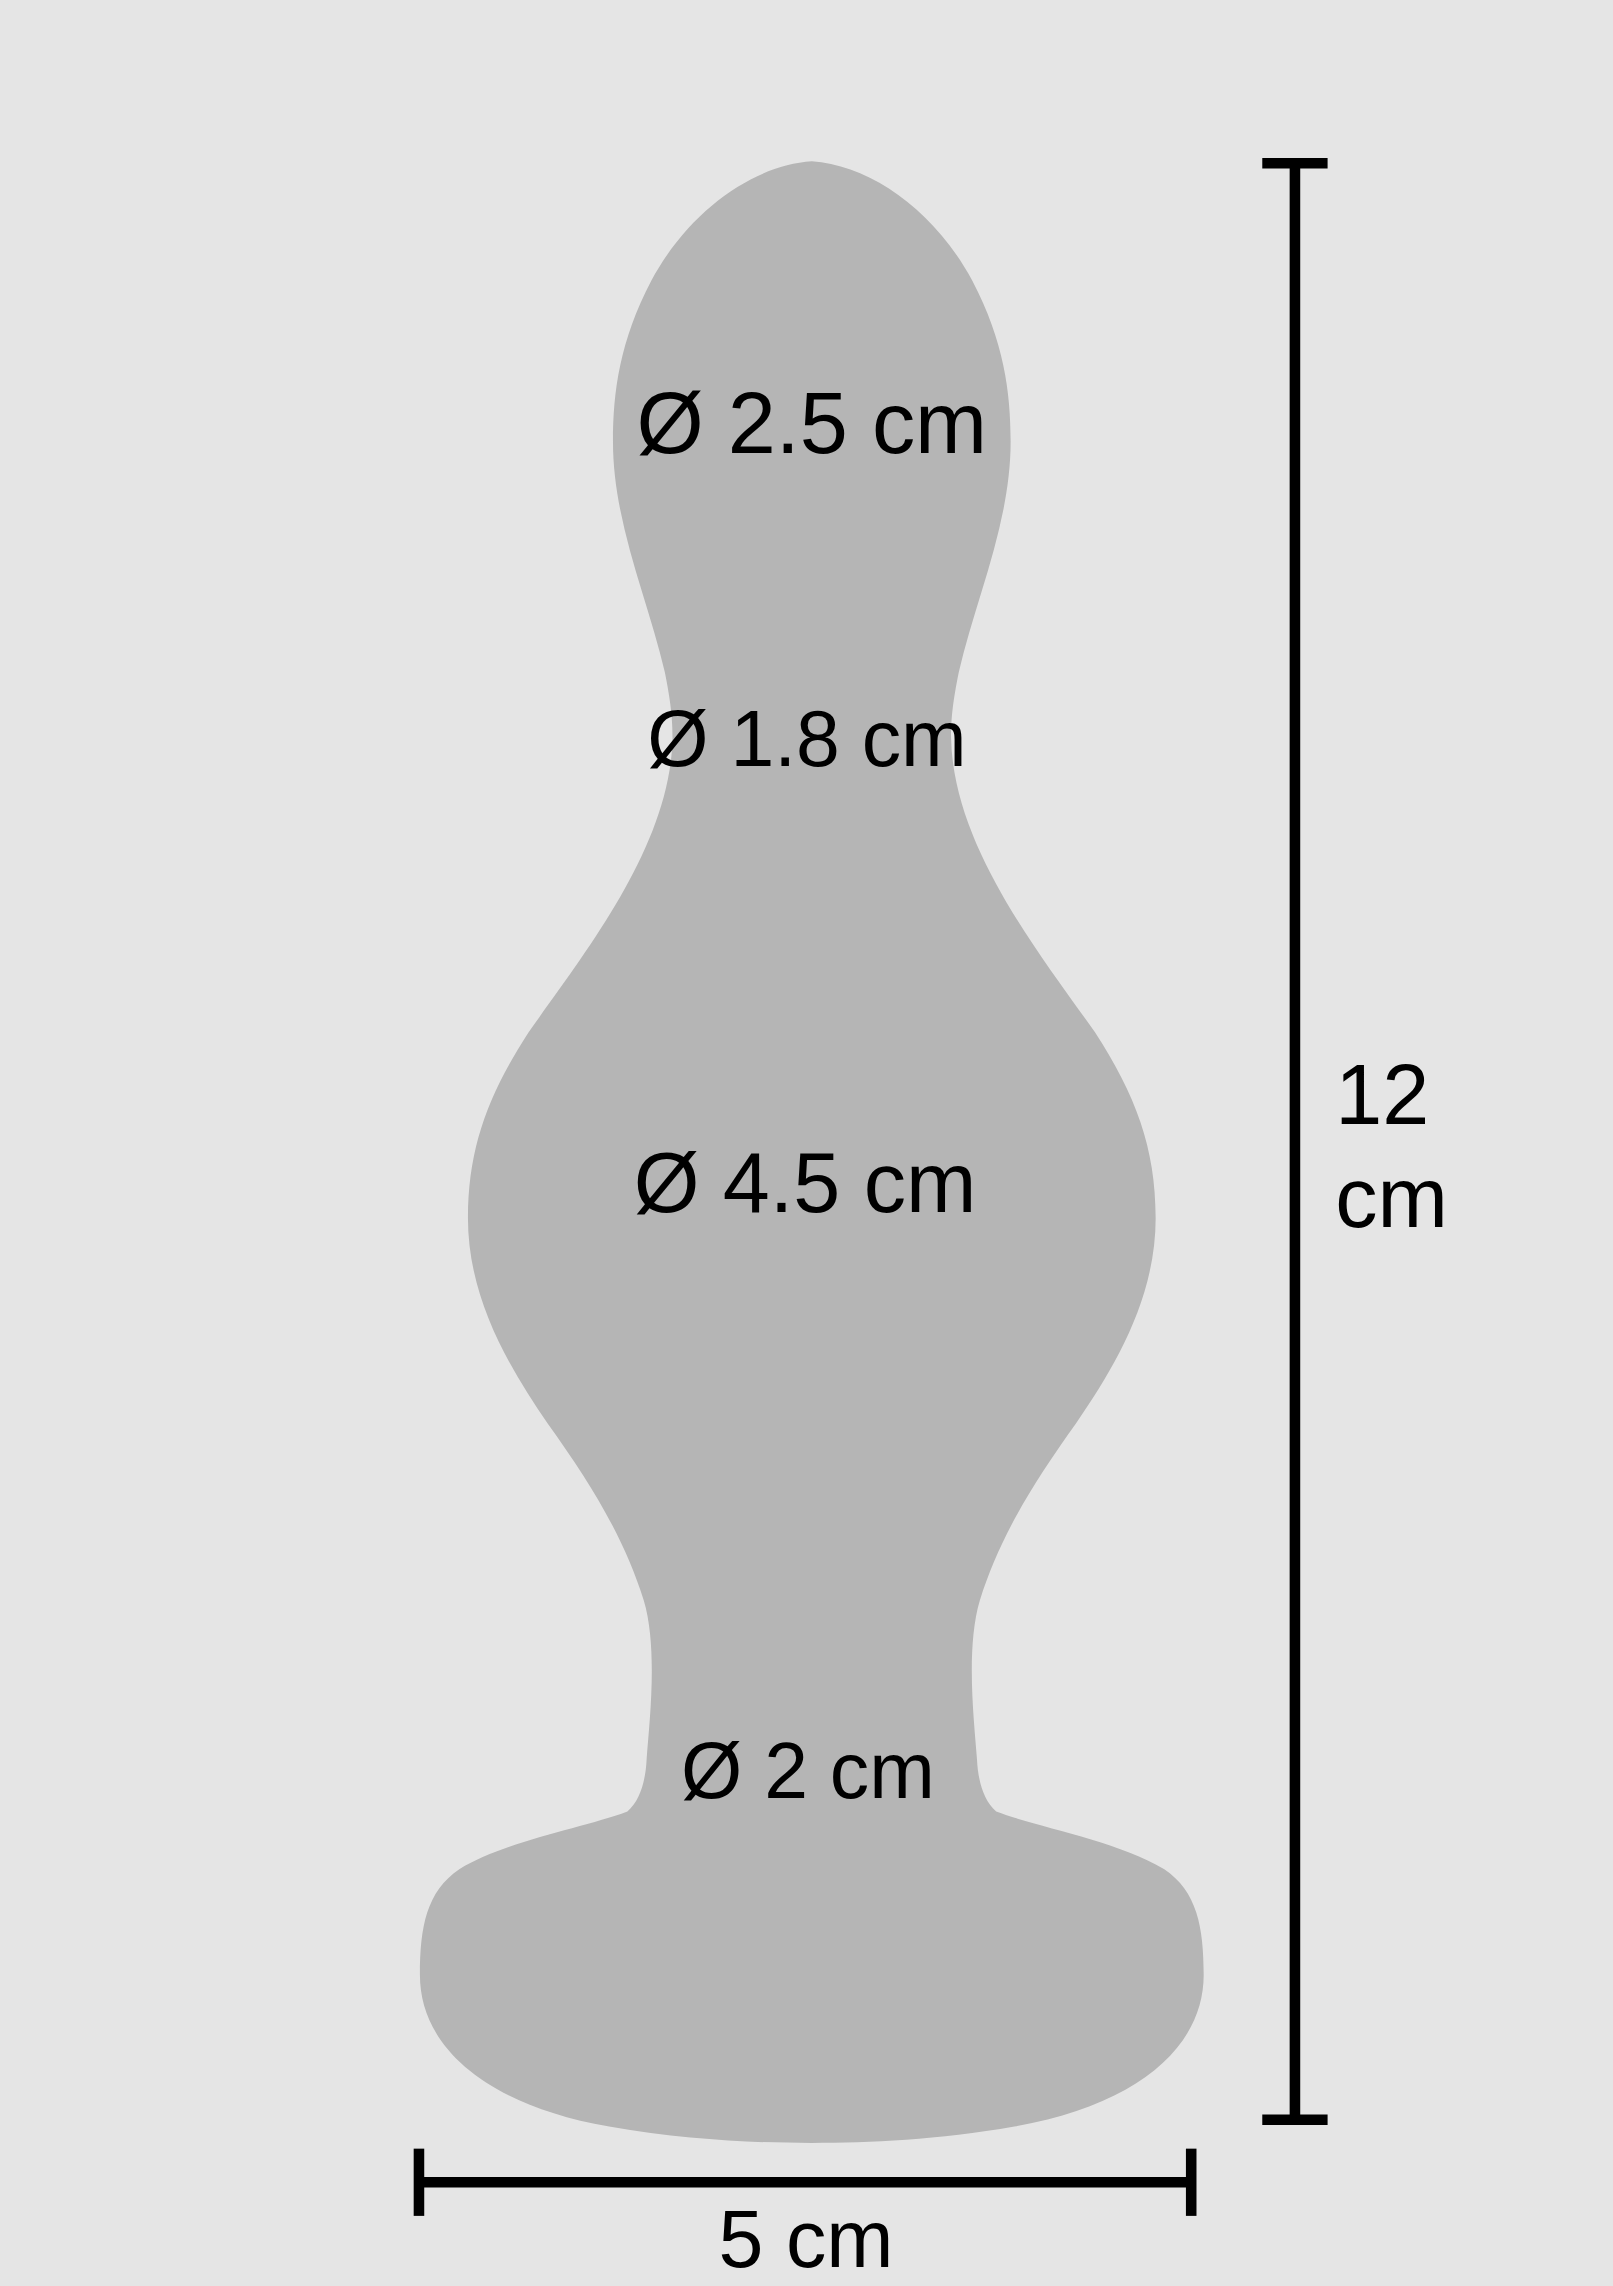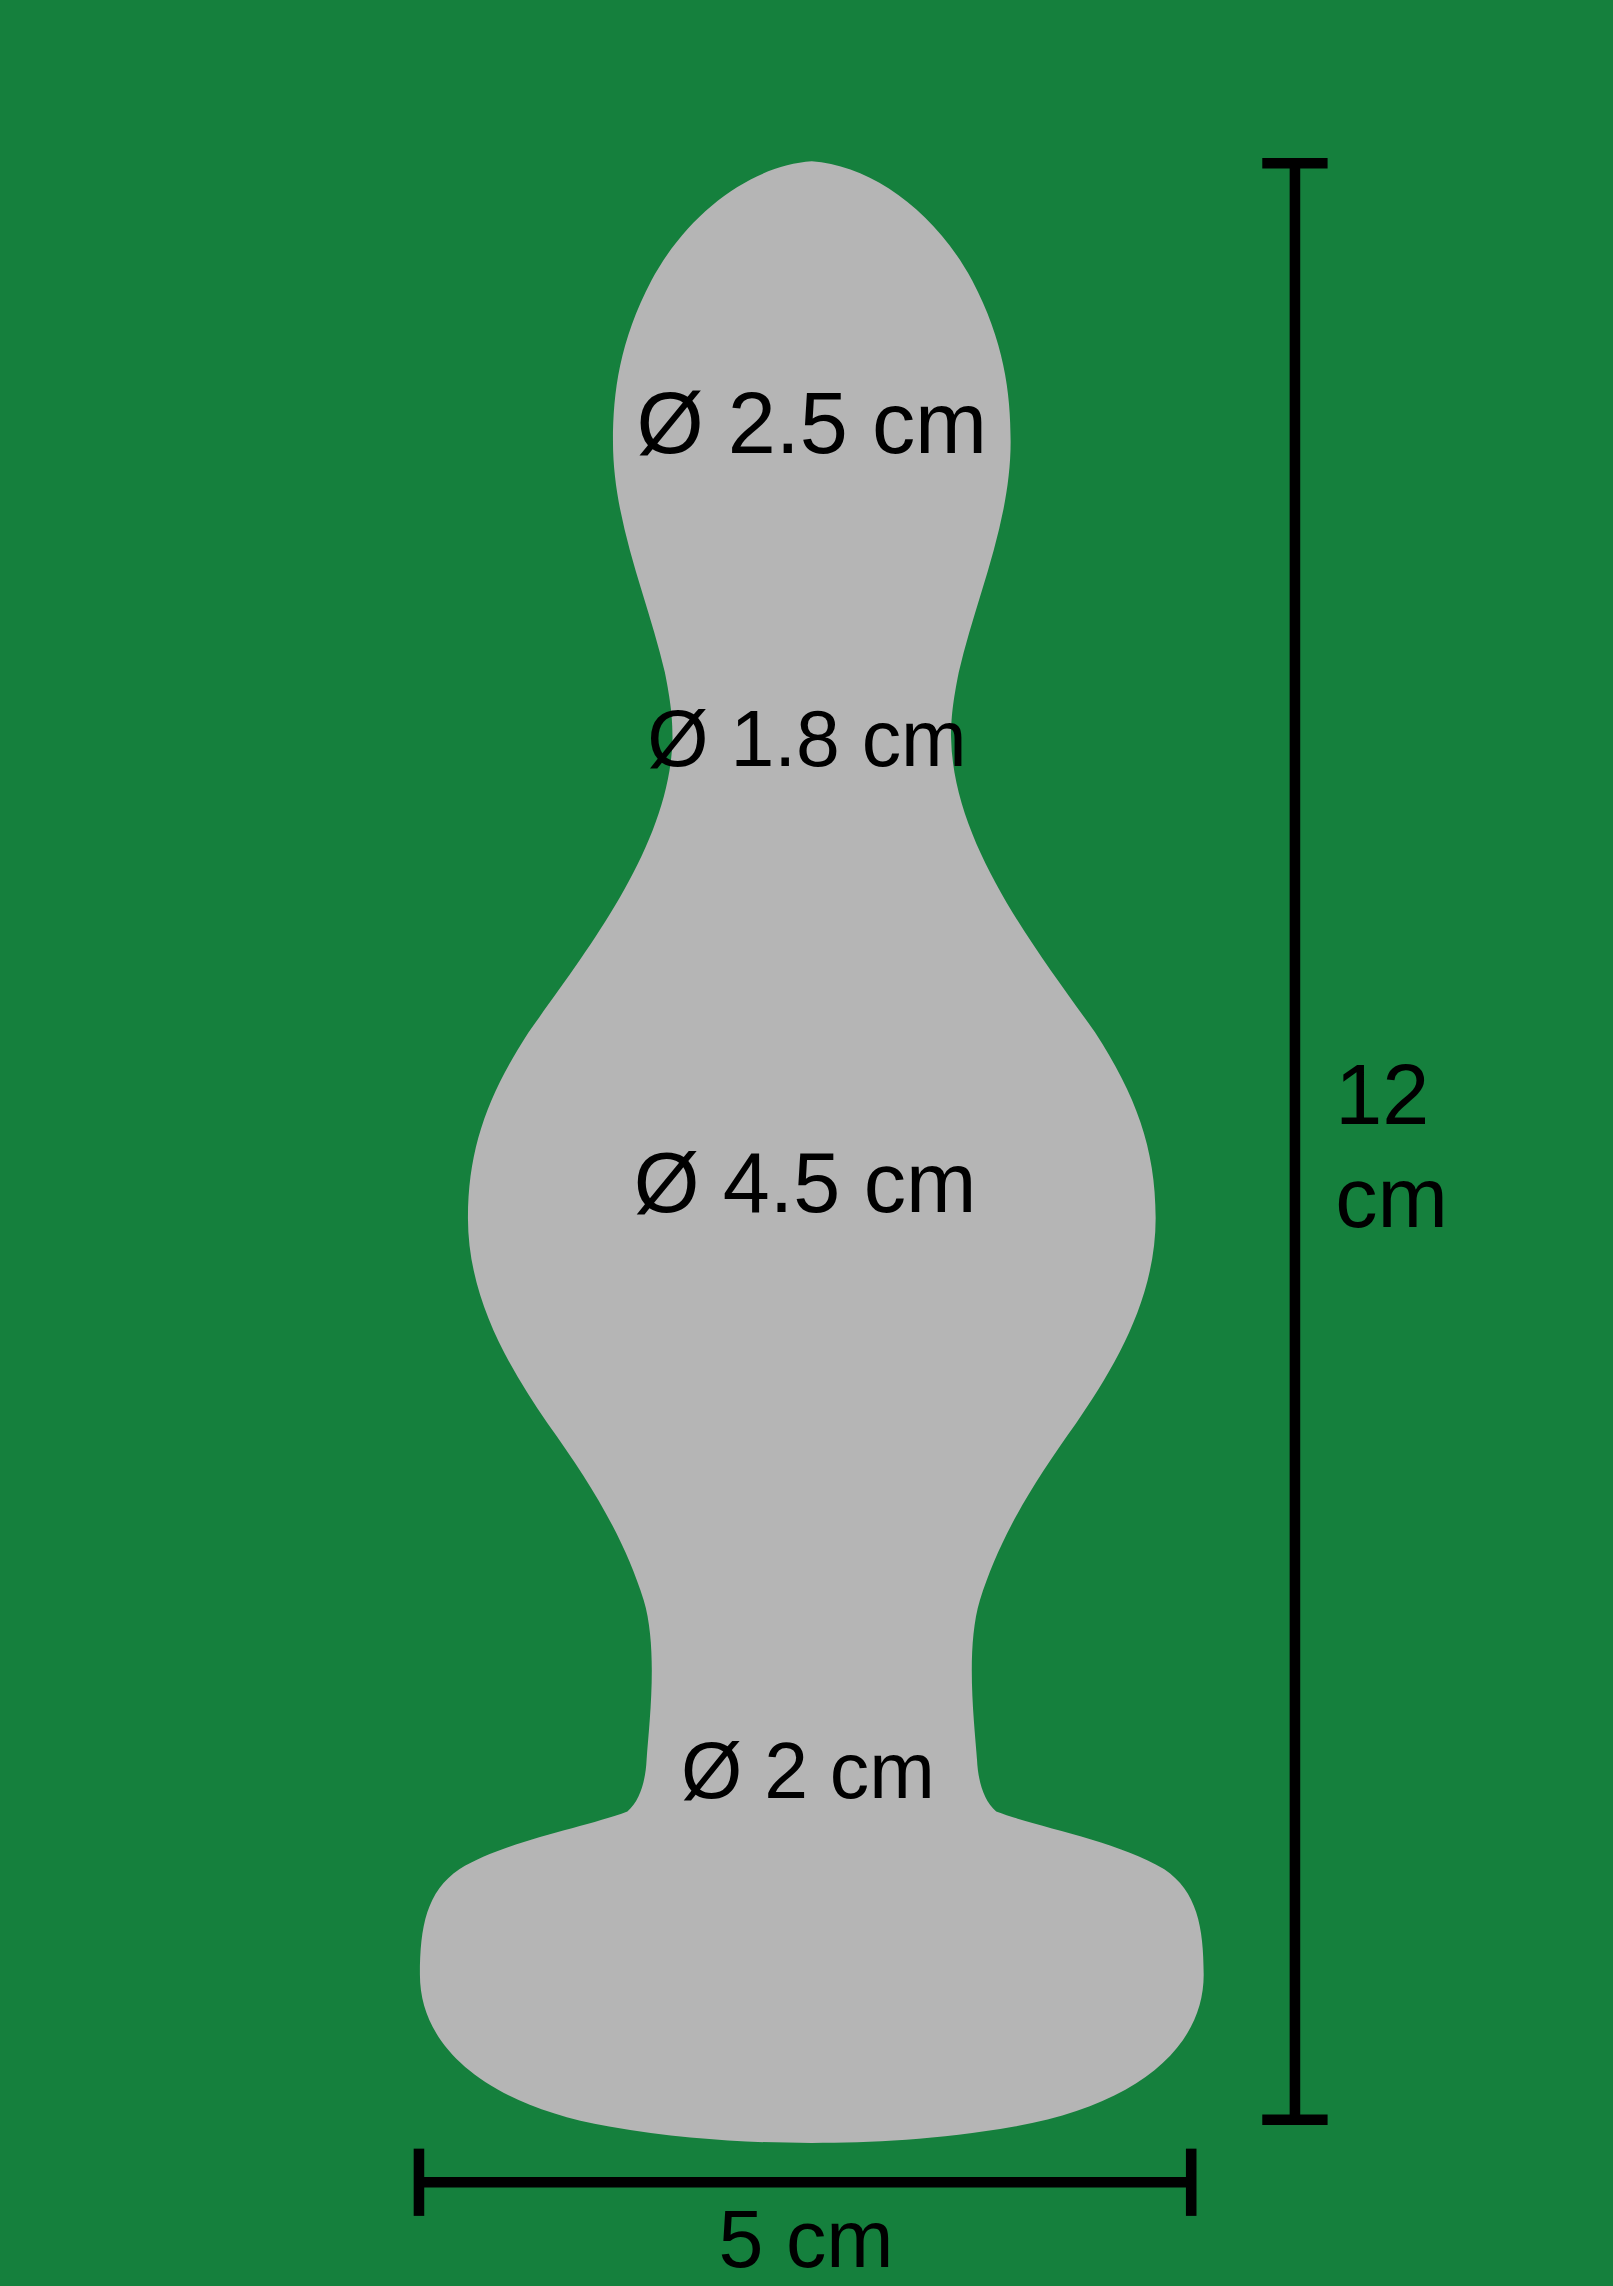--- a/index.html
+++ b/index.html
@@ -4,21 +4,21 @@
 <style>
   html, body {
     margin: 0;
     padding: 0;
     background: #ffffff;
   }
   .stage {
     position: relative;
     width: 1614px;
     height: 2286px;
-    background: #15803d;
+    background: #e5e5e5;
     overflow: hidden;
     font-family: "Liberation Sans", sans-serif;
   }
   svg.diagram {
     display: block;
     width: 1614px;
     height: 2286px;
   }
   .dim-label {
     font-family: "Liberation Sans", sans-serif;

